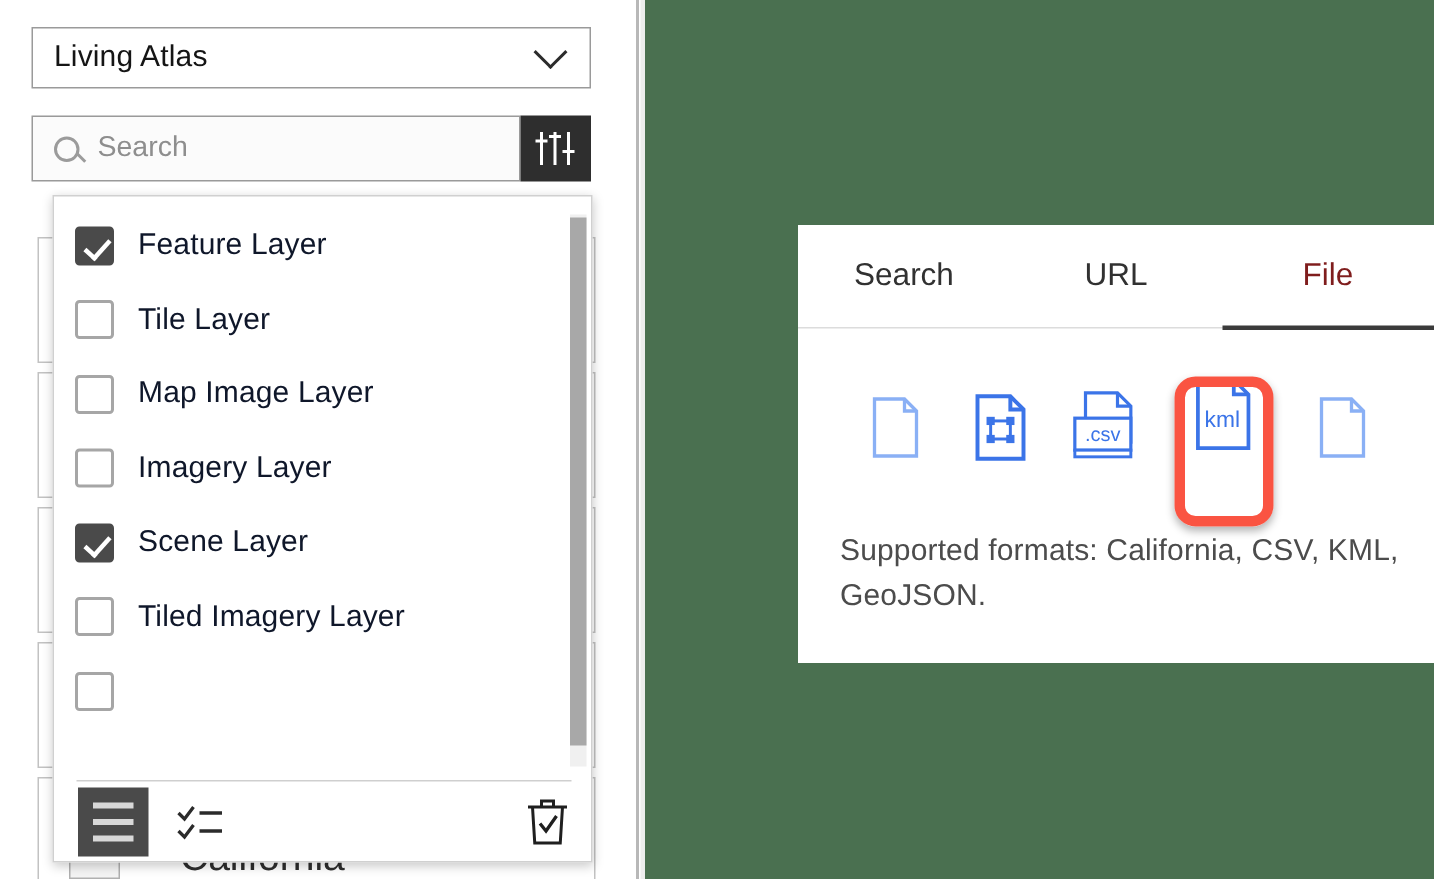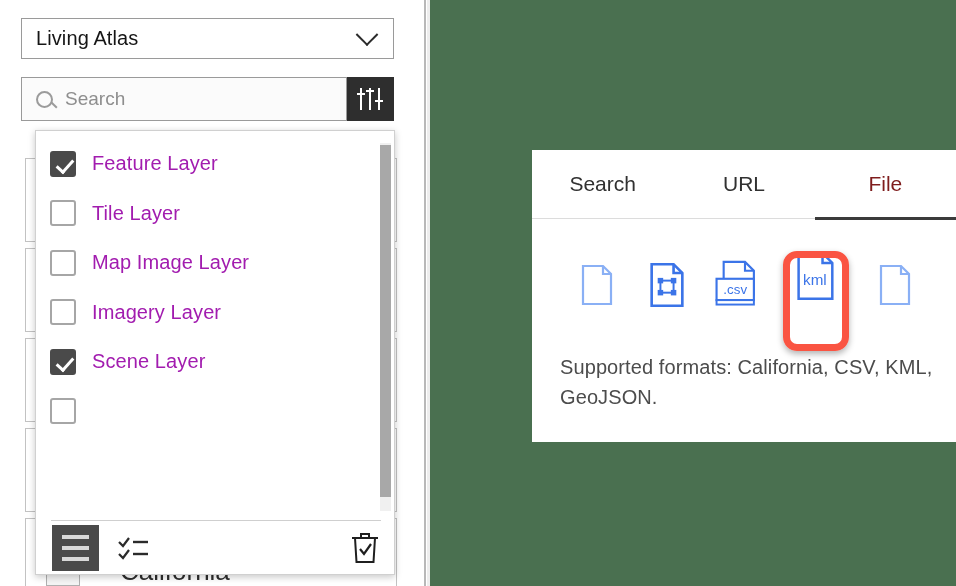--- a/index.html
+++ b/index.html
@@ -141,21 +141,21 @@
   }
   .cb.checked::after {
     content: "";
     position: absolute; left: 8px; top: 3px;
     width: 7px; height: 14px;
     border-right: 3px solid #fff;
     border-bottom: 3px solid #fff;
     transform: rotate(42deg);
   }
   .dd-label {
-    font-size: 20px; color: #a21caf;
+    font-size: 20px; color: #0f172a;
     margin-left: 16px; letter-spacing: .1px;
   }
   .dd-scroll-track {
     position: absolute; right: 3px; top: 12px;
     width: 11px; height: 368px;
     background: #f0f0f0;
   }
   .dd-scroll-thumb {
     position: absolute; right: 3px; top: 14px;
     width: 11px; height: 352px;
@@ -303,20 +303,24 @@
           <div class="dd-item">
             <span class="cb"></span>
             <span class="dd-label">Imagery Layer</span>
           </div>
           <div class="dd-item">
             <span class="cb checked"></span>
             <span class="dd-label">Scene Layer</span>
           </div>
           <div class="dd-item">
             <span class="cb"></span>
+            <span class="dd-label">Tiled Imagery Layer</span>
+          </div>
+          <div class="dd-item">
+            <span class="cb"></span>
           </div>
         </div>
       <div class="dd-scroll-track"></div>
       <div class="dd-scroll-thumb"></div>
       <div class="dd-sep"></div>
 
       <div class="dd-footer">
         <div class="list-mode-btn">
           <i></i>
           <i></i>

